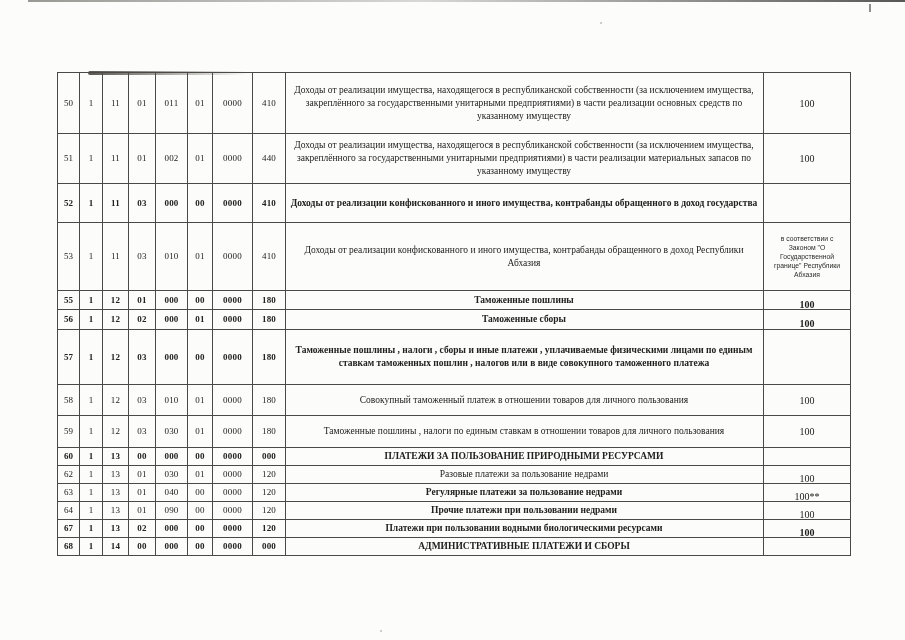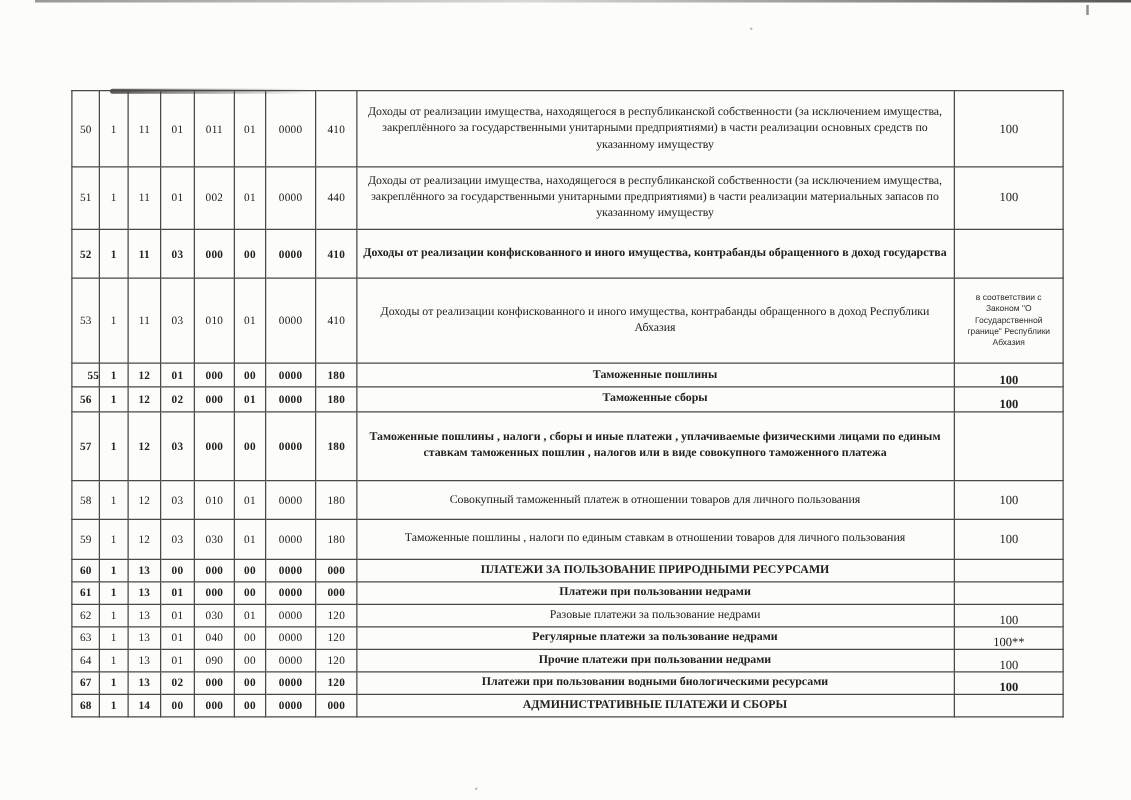--- a/index.html
+++ b/index.html
@@ -97,21 +97,21 @@
           <td class="code">010</td>
           <td class="code">01</td>
           <td class="code">0000</td>
           <td class="code">410</td>
           <td class="desc">Доходы от реализации конфискованного и иного имущества, контрабанды обращенного в доход Республики Абхазия</td>
           <td class="value">
             <span class="small-note">в соответствии с Законом "О Государственной границе" Республики Абхазия</span>
           </td>
         </tr>
         <tr class="bold">
-          <td class="num" style="height: 16px; text-align: right;">55</td>
+          <td class="num" style="height: 16px;">55</td>
           <td class="code">1</td>
           <td class="code">12</td>
           <td class="code">01</td>
           <td class="code">000</td>
           <td class="code">00</td>
           <td class="code">0000</td>
           <td class="code">180</td>
           <td class="desc">Таможенные пошлины</td>
           <td class="value"><span class="v-offset">100</span></td>
         </tr>
@@ -166,32 +166,20 @@
         <tr class="bold">
           <td class="num" style="height: 15px;">60</td>
           <td class="code">1</td>
           <td class="code">13</td>
           <td class="code">00</td>
           <td class="code">000</td>
           <td class="code">00</td>
           <td class="code">0000</td>
           <td class="code">000</td>
           <td class="desc">ПЛАТЕЖИ ЗА ПОЛЬЗОВАНИЕ ПРИРОДНЫМИ РЕСУРСАМИ</td>
-          <td class="value"></td>
-        </tr>
-        <tr class="bold">
-          <td class="num" style="height: 15px;">61</td>
-          <td class="code">1</td>
-          <td class="code">13</td>
-          <td class="code">01</td>
-          <td class="code">000</td>
-          <td class="code">00</td>
-          <td class="code">0000</td>
-          <td class="code">000</td>
-          <td class="desc">Платежи при пользовании недрами</td>
           <td class="value"></td>
         </tr>
         <tr>
           <td class="num" style="height: 15px;">62</td>
           <td class="code">1</td>
           <td class="code">13</td>
           <td class="code">01</td>
           <td class="code">030</td>
           <td class="code">01</td>
           <td class="code">0000</td>

